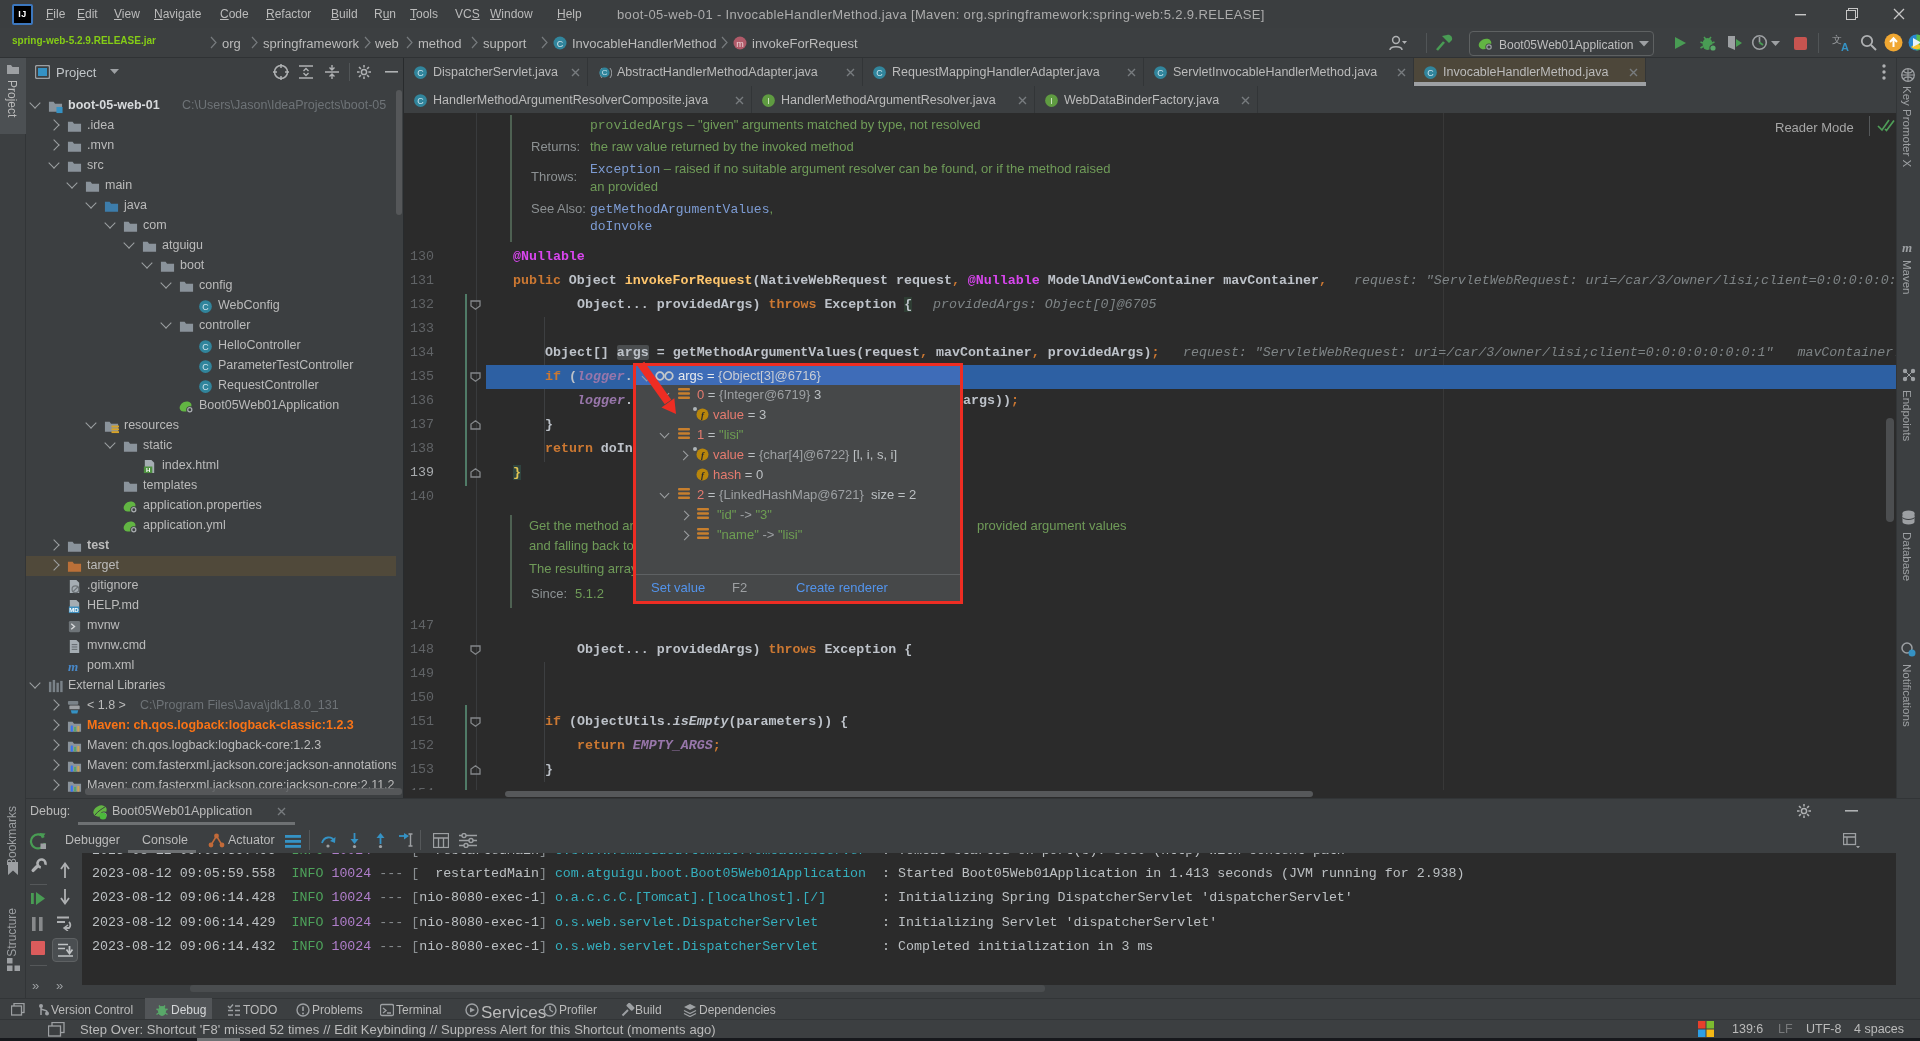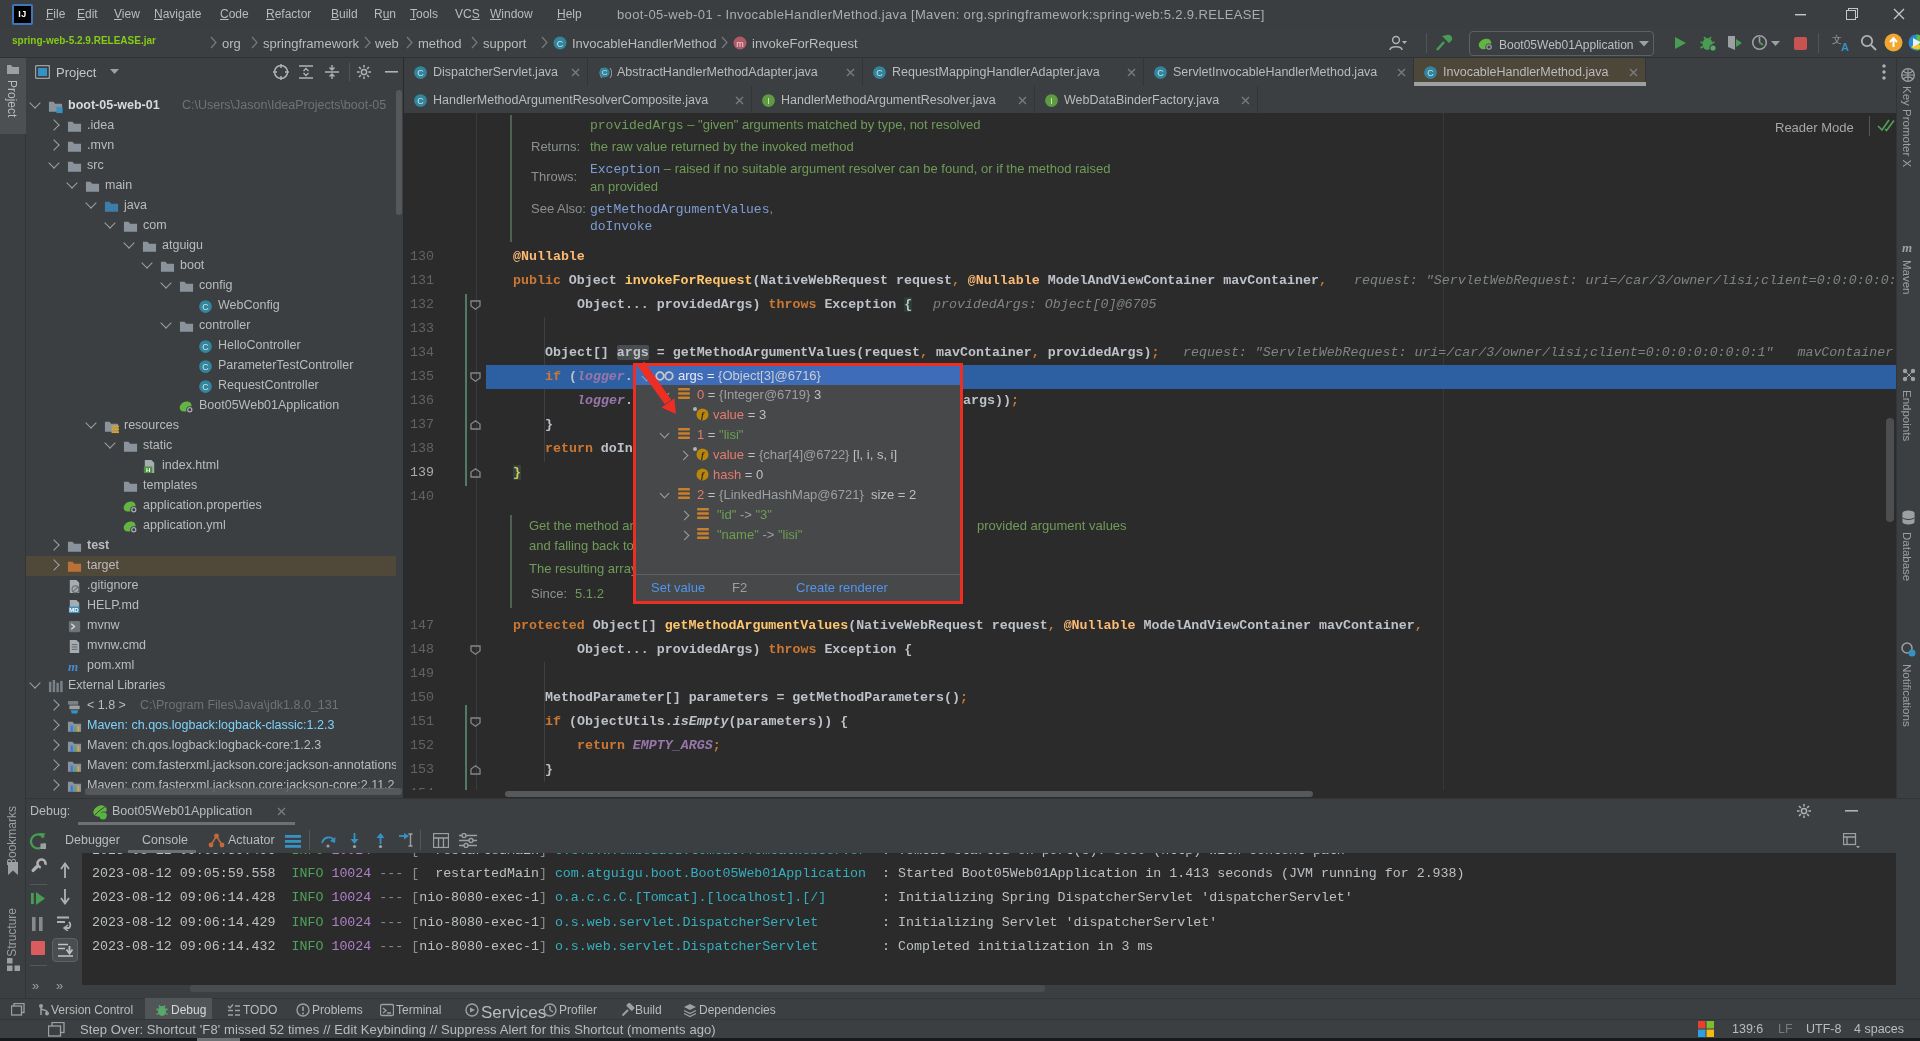--- a/index.html
+++ b/index.html
@@ -1,21 +1,21 @@
 <!DOCTYPE html>
 <html><head><meta charset="utf-8"><style>
 *{margin:0;padding:0;box-sizing:border-box}
 html,body{width:1920px;height:1041px;overflow:hidden;background:#3C3F41;
  font-family:"Liberation Sans",sans-serif;}
 .abs{position:absolute}
 .code{font-family:"Liberation Mono",monospace;font-size:13.3px;line-height:24px;white-space:pre;font-weight:700;color:#BDC2C9}
 .hint{font-family:"Liberation Mono",monospace;font-size:13.3px;line-height:24px;white-space:pre;font-style:italic;font-weight:400;color:#7E8486}
 .num{font-family:"Liberation Mono",monospace;font-size:13.3px;line-height:24px;color:#606366;text-align:right;white-space:pre}
 .kw{color:#CC7832}
-.ann{color:#fdba74}
+.ann{color:#d946ef}
 .mth{color:#FFC66D}
 .fld{color:#9876AA}
 .pun{color:#CC7832}
 .docg{color:#6F9B58}
 .docl{color:#8C9193}
 .docb{color:#7D9CD4;font-family:"Liberation Mono",monospace;font-size:13px}
 .docm{color:#6F9B58;font-family:"Liberation Mono",monospace;font-size:13px}
 .doct{font-size:13px;line-height:20px;white-space:pre}
 .tree{font-size:12.5px;color:#BBBBBB;white-space:pre}
 .chev{position:absolute;width:8px;height:8px;border-right:1.5px solid #9DA0A3;border-bottom:1.5px solid #9DA0A3}
@@ -393,21 +393,21 @@
       <path d="M4 12 L12 12 L11 15.5 L5 15.5 Z" fill="#3592C4"></path>
     </svg>
 <div class="abs tree" style="left:61px;top:612px;font-weight:400;color:#BBBBBB">&lt; 1.8 &gt;</div>
 <div class="chev r" style="left:24px;top:635px"></div>
 <svg class="abs" style="left:41px;top:633px" width="15" height="15" viewBox="0 0 16 16">
       <path d="M1 3 L6 3 L7.5 5 L15 5 L15 13.5 L1 13.5 Z" fill="#8A939B"></path>
       <rect x="4" y="7" width="2.2" height="6.5" fill="#3574F0"></rect>
       <rect x="7.5" y="8.5" width="2.2" height="5" fill="#55A76A"></rect>
       <rect x="11" y="7.5" width="2.2" height="6" fill="#C9A356"></rect>
     </svg>
-<div class="abs tree" style="left:61px;top:632px;font-weight:400;color:#7dd3fc">Maven: ch.qos.logback:logback-classic:1.2.3</div>
+<div class="abs tree" style="left:61px;top:632px;font-weight:700;color:#f97316">Maven: ch.qos.logback:logback-classic:1.2.3</div>
 <div class="chev r" style="left:24px;top:655px"></div>
 <svg class="abs" style="left:41px;top:653px" width="15" height="15" viewBox="0 0 16 16">
       <path d="M1 3 L6 3 L7.5 5 L15 5 L15 13.5 L1 13.5 Z" fill="#8A939B"></path>
       <rect x="4" y="7" width="2.2" height="6.5" fill="#3574F0"></rect>
       <rect x="7.5" y="8.5" width="2.2" height="5" fill="#55A76A"></rect>
       <rect x="11" y="7.5" width="2.2" height="6" fill="#C9A356"></rect>
     </svg>
 <div class="abs tree" style="left:61px;top:652px;font-weight:400;color:#BBBBBB">Maven: ch.qos.logback:logback-core:1.2.3</div>
 <div class="chev r" style="left:24px;top:675px"></div>
 <svg class="abs" style="left:41px;top:673px" width="15" height="15" viewBox="0 0 16 16">
@@ -583,23 +583,21 @@
 <div class="abs code" style="left:141px;top:300px">}</div>
 <div class="abs code" style="left:141px;top:324px"><span class="kw">return </span>doIn</div>
 <div class="abs code" style="left:109px;top:348px"><span style="background:#2F4440;color:#E2C553">}</span></div>
 <div class="abs" style="left:106px;top:402px;width:2px;height:93px;background:#4E6152"></div>
 <div class="abs doct docg" style="left:125px;top:403px">Get the method argument values for the current request, checking</div>
 <div class="abs doct docg" style="left:573px;top:403px">provided argument values</div>
 <div class="abs doct docg" style="left:125px;top:423px">and falling back to the configured argument resolvers.</div>
 <div class="abs doct docg" style="left:125px;top:446px">The resulting array will be passed into doInvoke.</div>
 <div class="abs doct docl" style="left:127px;top:471px">Since:</div>
 <div class="abs doct docg" style="left:171px;top:471px">5.1.2</div>
-<div class="abs code" style="left:109px;top:501px"><span class="kw">protected </span>Object[] <span class="mth">getMethodArgumentValues</span>(NativeWebRequest request<span class="pun">,</span> <span class="ann">@Nullable</span> ModelAndViewContainer mavContainer<span class="pun">,</span></div>
 <div class="abs code" style="left:173px;top:525px">Object... providedArgs) <span class="kw">throws </span>Exception {</div>
-<div class="abs code" style="left:141px;top:573px">MethodParameter[] parameters = getMethodParameters()<span class="pun">;</span></div>
 <div class="abs code" style="left:141px;top:597px"><span class="kw">if </span>(ObjectUtils.<span style="font-style:italic">isEmpty</span>(parameters)) {</div>
 <div class="abs code" style="left:173px;top:621px"><span class="kw">return </span><span class="fld" style="font-style:italic">EMPTY_ARGS</span><span class="pun">;</span></div>
 <div class="abs code" style="left:141px;top:645px">}</div>
 <div class="abs" style="left:1371px;top:7px;font-size:13px;color:#A6A6A6">Reader Mode</div>
 <div class="abs" style="left:1465px;top:3px;width:1px;height:20px;background:#55585A"></div>
 <svg class="abs" style="left:1473px;top:5px" width="19" height="15" viewBox="0 0 19 15">
       <path d="M1 8 L5 12 L12 2 M8 11 L9.5 12.5 L17 2.5" stroke="#4F9E58" stroke-width="1.7" fill="none"></path>
     </svg>
 </div>
 <div class="abs" style="left:1886px;top:418px;width:8px;height:104px;background:#55585A;border-radius:4px;opacity:0.8"></div>

